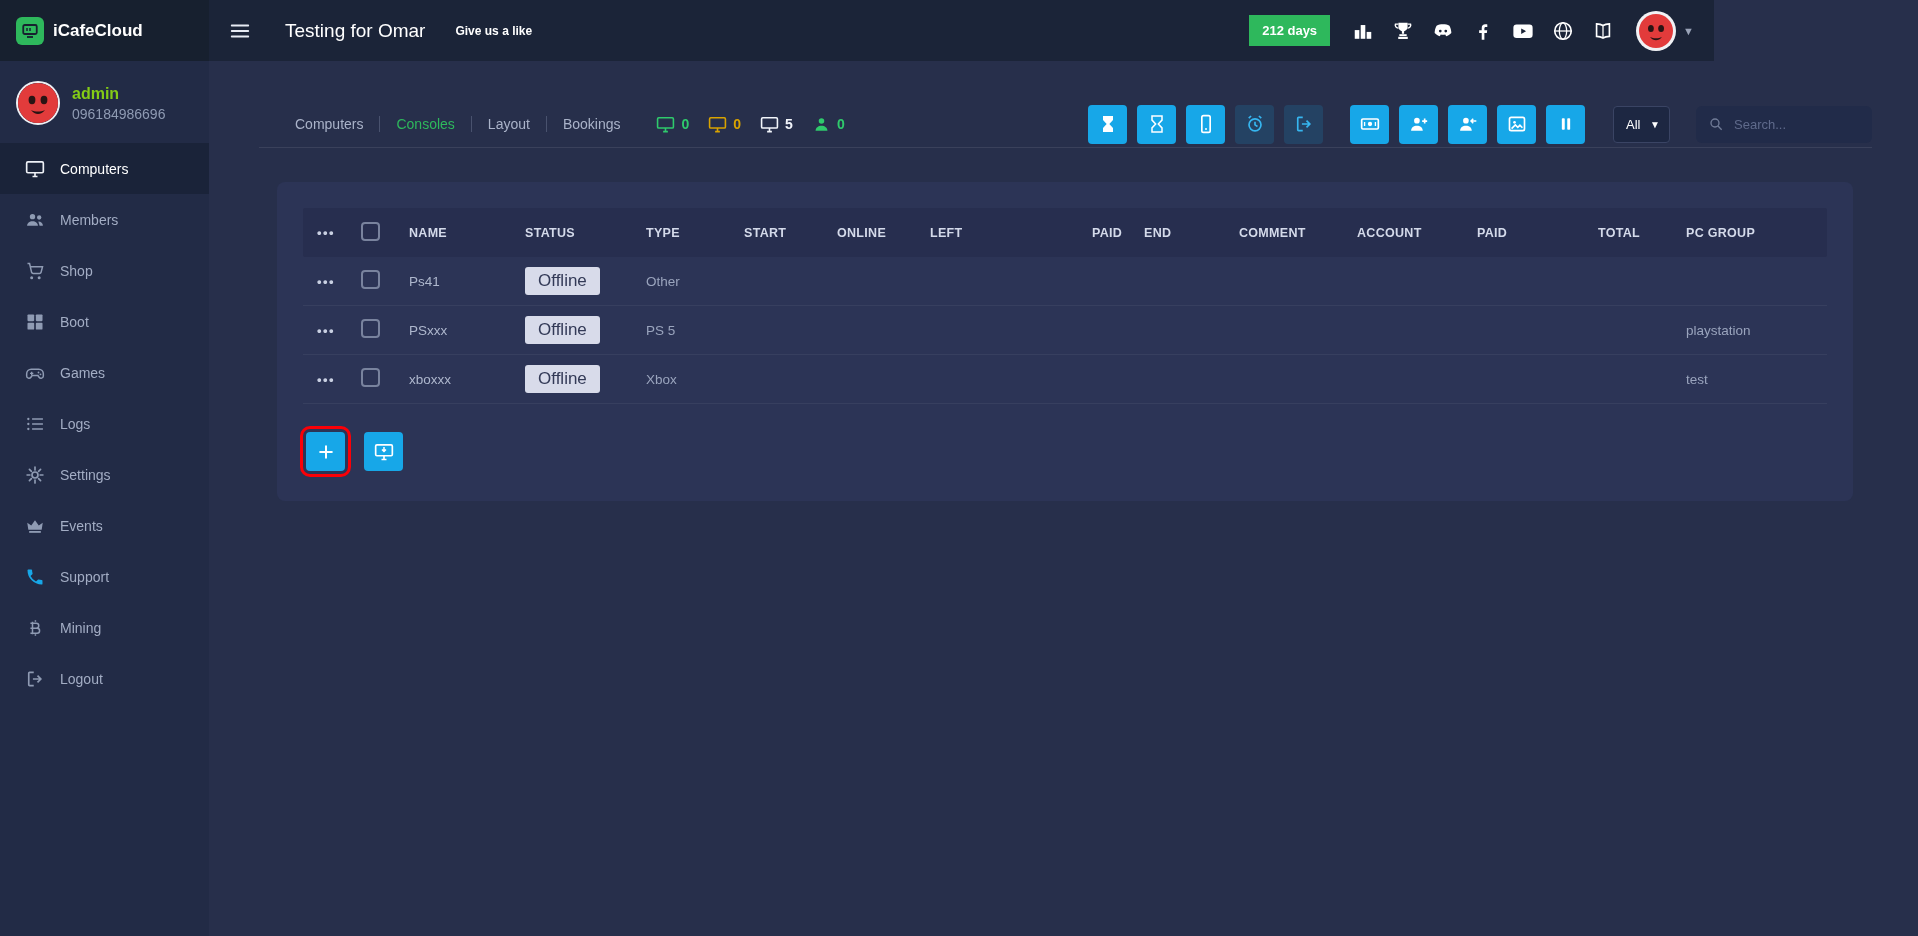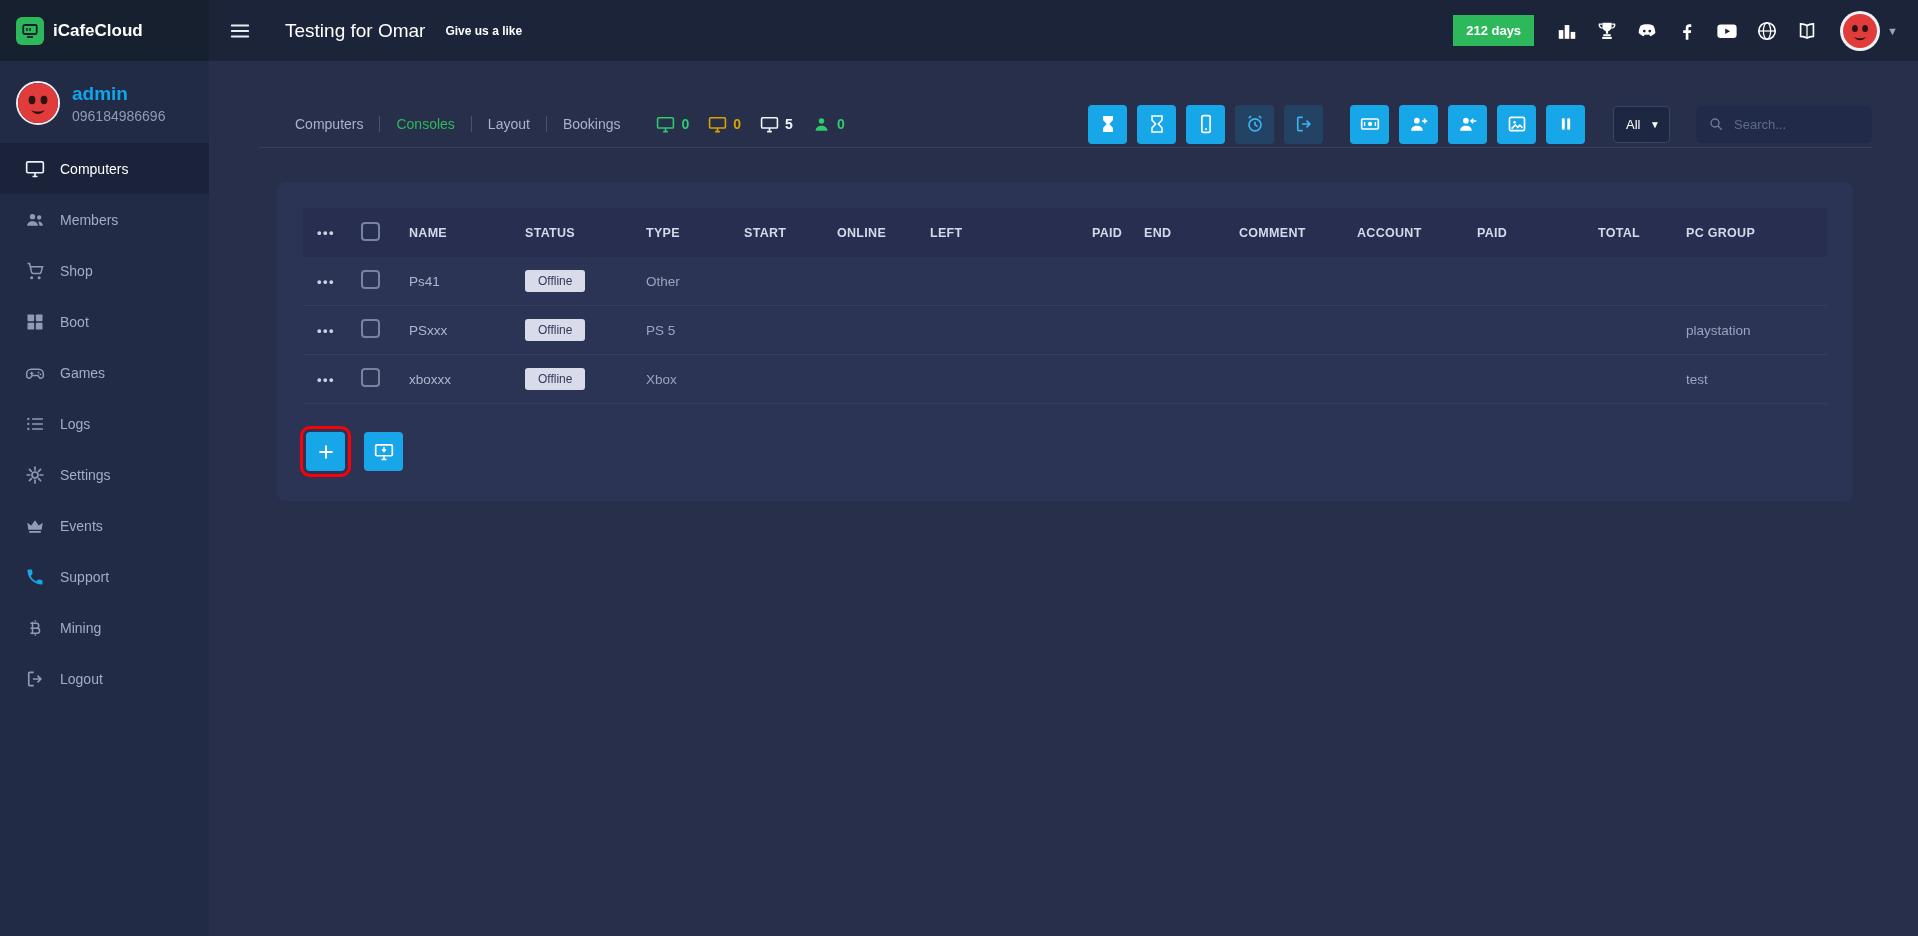--- a/index.html
+++ b/index.html
@@ -6,45 +6,45 @@
   html,body { margin:0; padding:0; }
   body {
     width:1918px; height:936px; overflow:hidden;
     background:#272f4b; color:#fff;
     font-family:"Liberation Sans", sans-serif;
     position:relative;
   }
   svg { display:block; }
 
   
-  .topbar{position:absolute;top:0;left:0;width:1918px;height:61px;background:#1b2438;display:flex;align-items:center;z-index:10;}
+  .topbar{position:absolute;top:0;left:0;width:1714px;height:61px;background:#1b2438;display:flex;align-items:center;z-index:10;}
   .brand{width:209px;height:100%;display:flex;align-items:center;gap:9px;padding-left:16px;background:#17202f;flex:none;}
   .brand-text{font-size:17px;font-weight:700;color:#fff;}
   .logo-box{width:28px;height:28px;border-radius:6px;background:#2eb85c;display:flex;align-items:center;justify-content:center;}
   .logo-box svg{width:18px;height:18px;color:#17202f;}
   .hamburger{margin-left:14px;background:none;border:none;cursor:pointer;padding:6px;}
   .hamburger svg{width:22px;height:22px;color:#e7ebf4;}
   .page-title{font-size:19px;color:#fff;margin-left:28px;font-weight:400;}
-  .like-link{font-size:12px;font-weight:700;color:#fff;margin-left:20px;cursor:pointer;}
+  .like-link{font-size:12px;font-weight:700;color:#fff;margin-left:30px;cursor:pointer;}
   .top-right{margin-left:auto;display:flex;align-items:center;gap:22px;padding-right:20px;}
   .days-badge{background:#2eb85c;color:#fff;font-size:13px;font-weight:700;padding:8px 13px;border-radius:0;cursor:pointer;}
   .hicons{display:flex;align-items:center;gap:18px;}
   .hicon{background:none;border:none;cursor:pointer;padding:0;}
   .hicon svg{width:22px;height:22px;color:#fff;}
   .avatar-wrap{display:flex;align-items:center;gap:7px;cursor:pointer;}
   .avatar-ring{width:40px;height:40px;border-radius:50%;background:#f1f2f5;display:flex;align-items:center;justify-content:center;}
   .avatar-ring svg{width:34px;height:34px;}
   .chev-down{color:#9aa3b8;font-size:11px;}
 
   
   .sidebar{position:absolute;top:61px;left:0;width:209px;bottom:0;background:#222b46;}
   .side-user{display:flex;align-items:center;gap:12px;padding:20px 16px 18px 16px;}
   .uavatar{width:44px;height:44px;border-radius:50%;border:2px solid #eef0f4;flex:none;}
   .uavatar svg{width:40px;height:40px;}
-  .uname{font-size:19px;font-weight:700;color:#0ea5e9;}
+  .uname{font-size:16px;font-weight:700;color:#84cc16;}
   .uphone{font-size:14px;color:#8f9bb3;margin-top:3px;}
   .nav-item{display:flex;align-items:center;gap:15px;height:51px;padding-left:25px;color:#a3adc4;font-size:14px;cursor:pointer;}
   .nav-item svg{width:20px;height:20px;color:#8f9bb3;flex:none;}
   .nav-item.active{background:#1a2339;color:#fff;}
   .nav-item.active svg{color:#eef1f7;}
   .nav-item.blue-ic svg{color:#17a7e8;}
 
   
   .main{position:absolute;left:209px;top:61px;right:0;bottom:0;}
   .toolbar{display:flex;align-items:center;height:47px;margin:40px 46px 0 50px;border-bottom:1px solid rgba(255,255,255,0.09);padding-left:20px;}
@@ -72,21 +72,21 @@
   .search input::placeholder{color:#5f6a8b;}
 
   
   .card{margin:34px 65px 0 68px;background:#2c3456;border-radius:8px;padding:26px 26px 30px 26px;}
   .grid{display:grid;grid-template-columns:58px 48px 116px 121px 98px 93px 93px 162px 52px 95px 118px 120px 121px 88px 1fr;align-items:center;}
   .thead{height:49px;background:#272e4f;border-radius:2px;font-size:12.5px;font-weight:700;color:#d4daea;letter-spacing:.3px;}
   .trow{height:49px;border-bottom:1px solid rgba(255,255,255,0.055);font-size:13.5px;color:#9aa4bd;}
   .cell-dots{color:#c9d0e2;font-size:13px;letter-spacing:1.5px;padding-left:14px;cursor:pointer;font-weight:700;}
   .cb{appearance:none;-webkit-appearance:none;width:19px;height:19px;border:2px solid #79839e;border-radius:4px;background:transparent;cursor:pointer;margin:0;}
   .name-cell{color:#aeb7cd;}
-  .badge-off{display:inline-block;background:#d8dbea;color:#333a57;font-size:12px;padding:4px 13px;border-radius:3px;}
+  .badge-off{display:inline-block;background:#d8dbea;color:#333a57;font-size:17px;padding:4px 13px;border-radius:3px;}
   .footer-actions{display:flex;align-items:center;gap:19px;margin-top:28px;padding-left:3px;}
   .hl-red{outline:3px solid #fb0007;outline-offset:3px;}
 </style>
 </head>
 <body>
 
 <svg width="0" height="0" style="position:absolute">
   <symbol id="i-menu" viewBox="0 0 24 24">
       <path d="M3 6h18M3 12h18M3 18h18" stroke="currentColor" stroke-width="2" fill="none" stroke-linecap="round"></path>
     </symbol>

